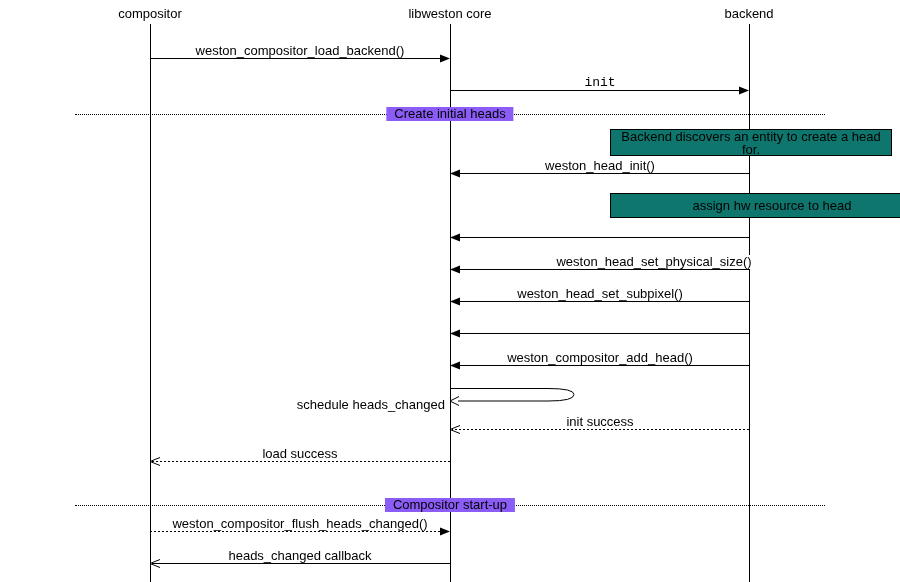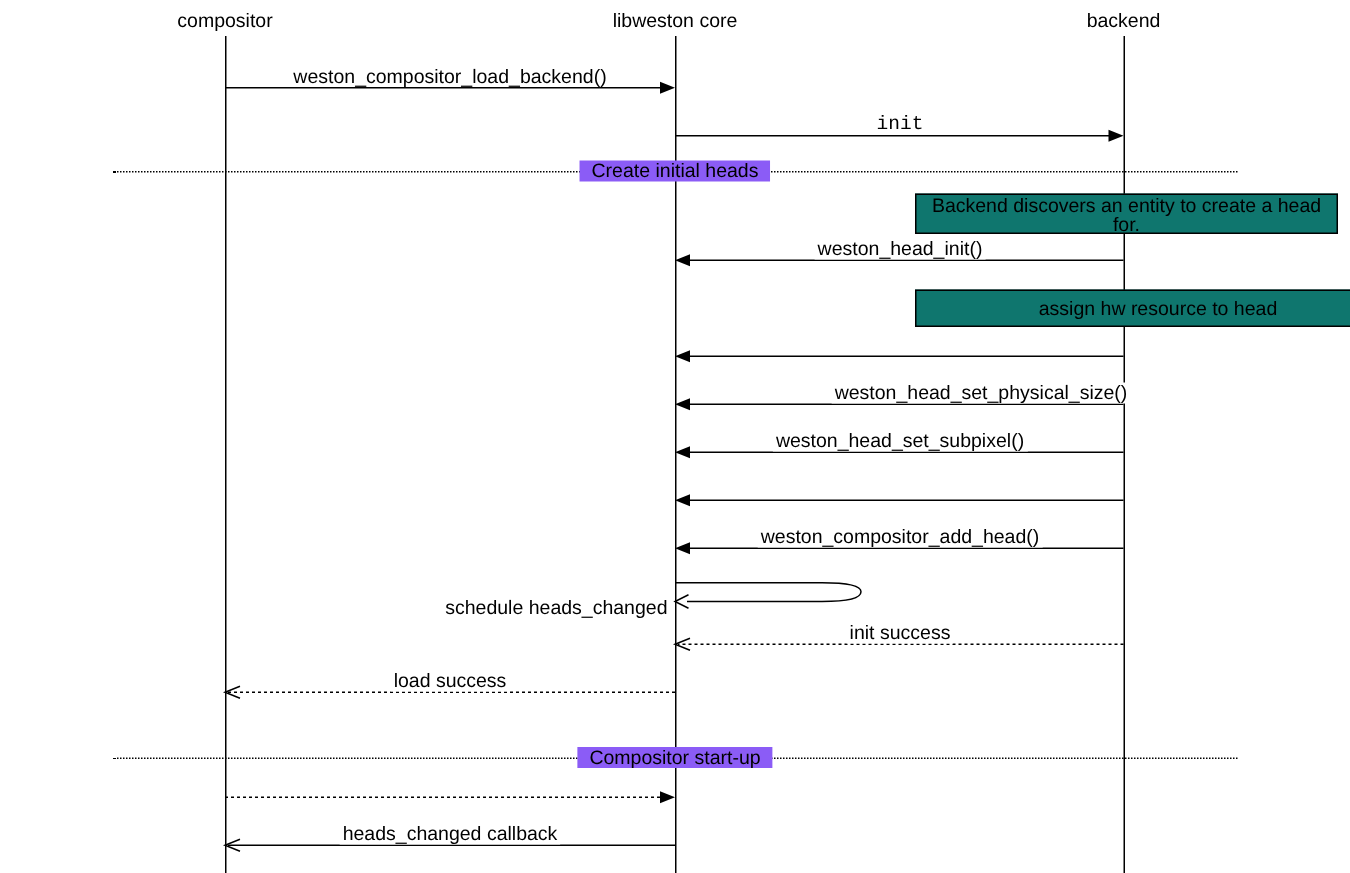--- a/index.html
+++ b/index.html
@@ -159,20 +159,21 @@
 
 
   <div class="msg-label" style="left:600px; top:351px;">weston_compositor_add_head()</div>
 
   <div class="msg-label right-anchored" style="right:453px; top:383px;">schedule heads_changed</div>
 
   <div class="msg-label" style="left:600px; top:415px;">init success</div>
 
   <div class="msg-label" style="left:300px; top:447px;">load success</div>
 
+  <div class="msg-label" style="left:300px; top:517px;">weston_compositor_flush_heads_changed()</div>
 
   <div class="msg-label" style="left:300px; top:549px;">heads_changed callback</div>
 
   <div class="divider" style="top:114px;">
     <div class="divider-line"></div>
     <span class="divider-label">Create initial heads</span>
   </div>
 
   <div class="divider" style="top:505px;">
     <div class="divider-line"></div>

